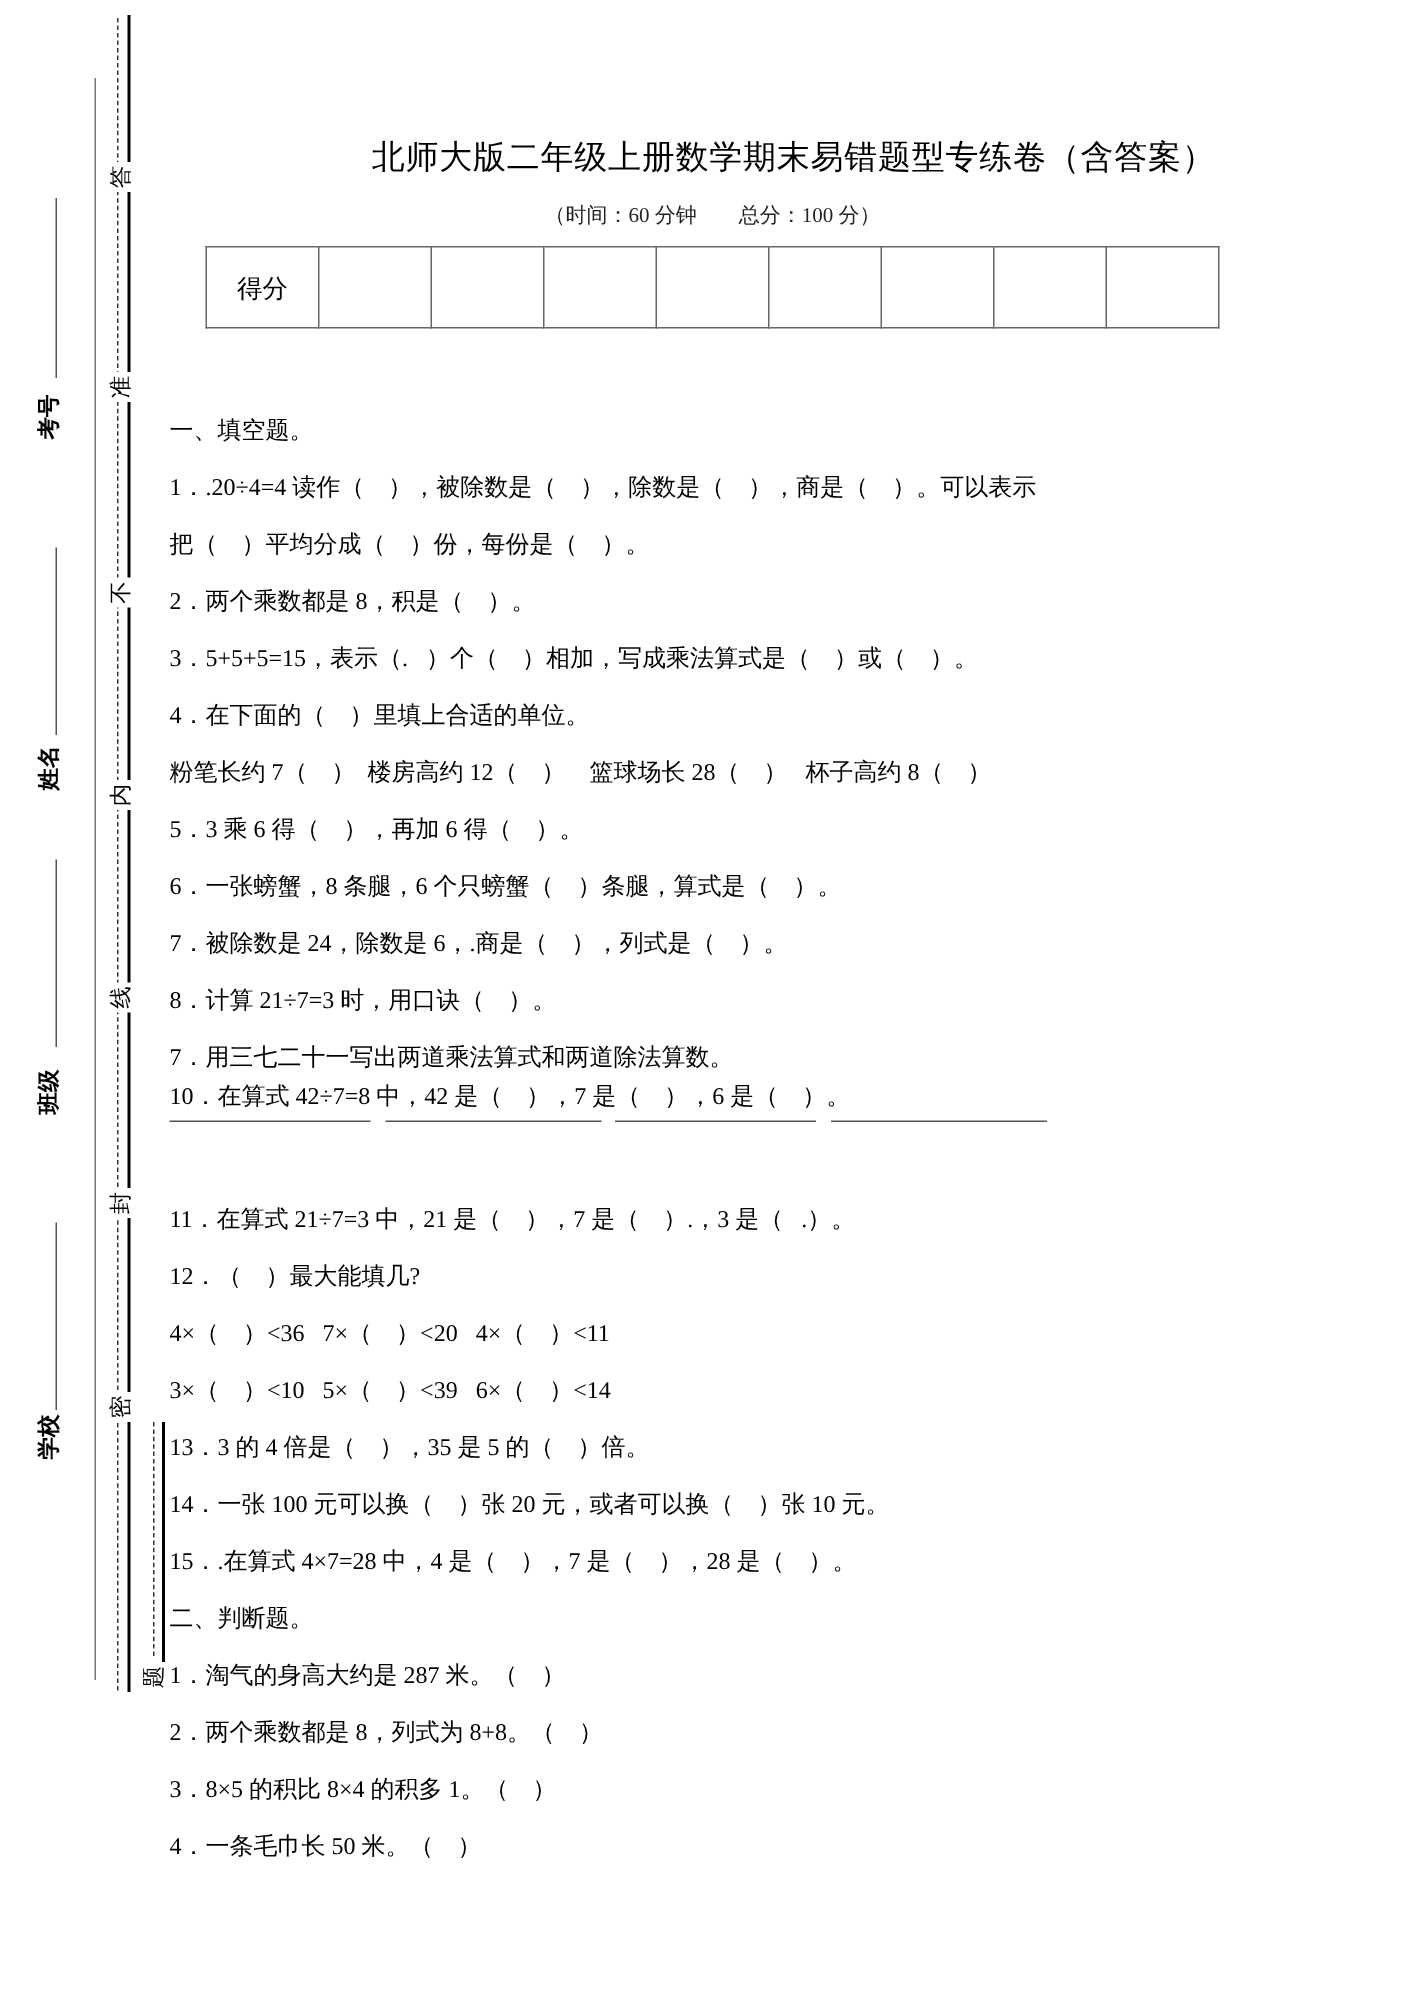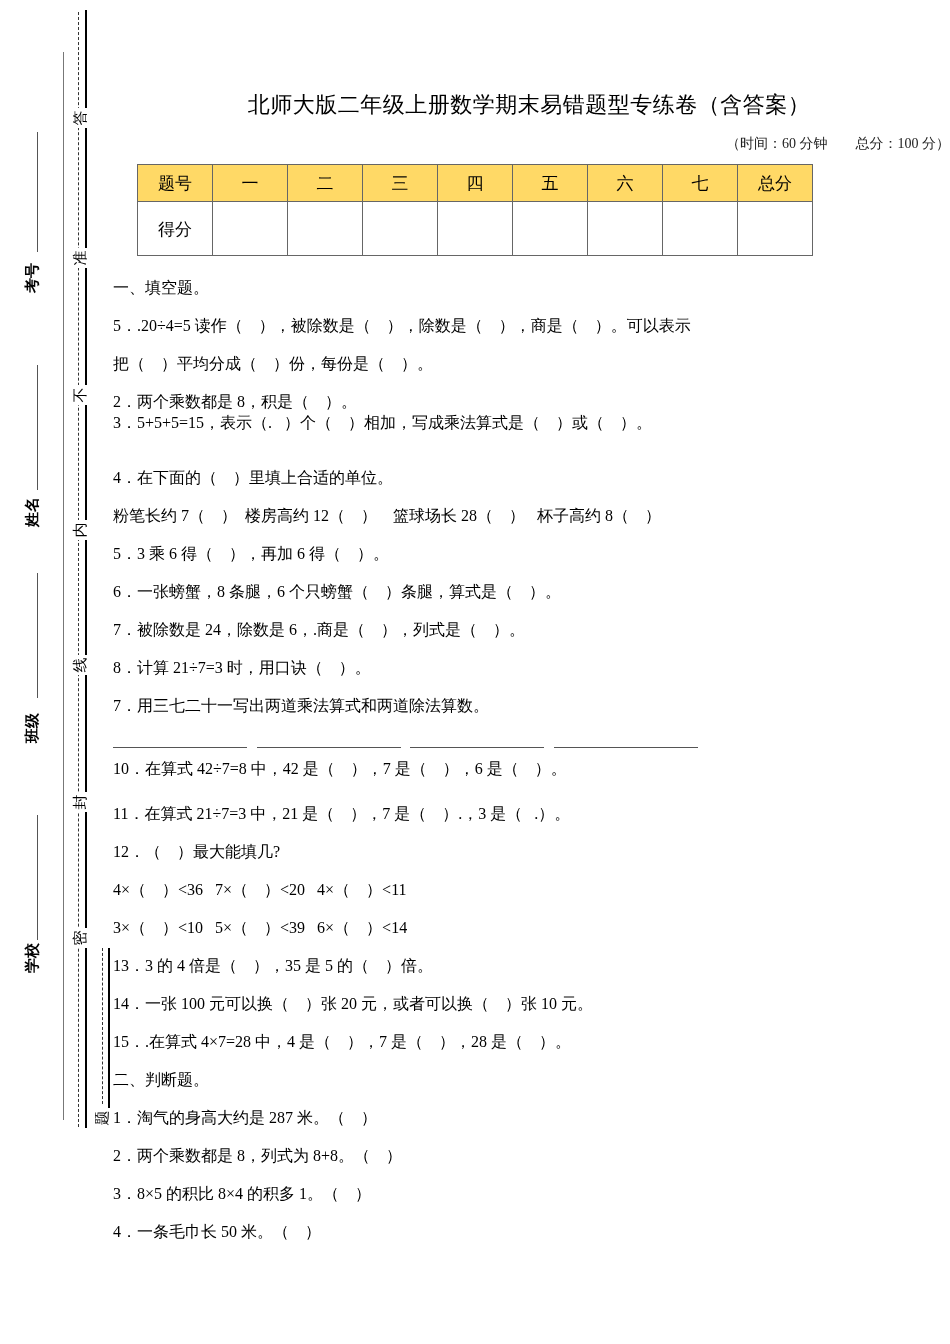--- a/index.html
+++ b/index.html
@@ -23,21 +23,21 @@
       position: absolute; font-family: "DejaVu Sans", sans-serif; font-weight: bold;
       font-size: 15px; transform: rotate(-90deg); transform-origin: center;
       width: 40px; height: 20px; line-height: 20px; text-align: center;
     }
     .title {
       position: absolute; left: 0; width: 950px; top: 90px; text-align: center;
       font-family: "DejaVu Sans", sans-serif; font-size: 22px; letter-spacing: 0.5px;
       padding-left: 20px; box-sizing: border-box; margin-left: 44px;
     }
     .subtitle {
-      position: absolute; left: 0; width: 950px; top: 135px; text-align: right;
+      position: absolute; left: 0; width: 950px; top: 135px; text-align: center;
       font-size: 14px; color: #222; box-sizing: border-box;
       white-space: pre;
     }
     table.score {
       position: absolute; left: 137px; top: 164px; border-collapse: collapse;
       font-family: "DejaVu Sans", sans-serif; font-size: 17px;
     }
     table.score td {
       width: 74px; height: 36px; border: 1px solid #666; text-align: center; vertical-align: middle;
       padding: 0;
@@ -77,64 +77,53 @@
 <div class="margin-char" style="left:70px; top:655px;">线</div>
 <div class="margin-char" style="left:70px; top:792px;">封</div>
 <div class="margin-char" style="left:70px; top:928px;">密</div>
 <div class="margin-char" style="left:92px; top:1108px;">题</div>
 
 <div class="title">北师大版二年级上册数学期末易错题型专练卷（含答案）</div>
 <div class="subtitle">（时间：60 分钟        总分：100 分）</div>
 
 <table class="score">
   <tbody>
-      <tr class="hdr">
-    <td>题号</td>
-    <td>一</td>
-    <td>二</td>
-    <td>三</td>
-    <td>四</td>
-    <td>五</td>
-    <td>六</td>
-    <td>七</td>
-    <td>总分</td>
-  </tr>
   <tr class="row">
     <td>得分</td>
     <td></td>
     <td></td>
     <td></td>
     <td></td>
     <td></td>
     <td></td>
     <td></td>
     <td></td>
   </tr>
 </tbody>
   </table>
 
 <div class="q cn" style="top:277px;">一、填空题。</div>
-<div class="q" style="top:315px;">5．.20÷4=5 读作（    ），被除数是（    ），除数是（    ），商是（    ）。可以表示</div>
+<div class="q" style="top:315px;">1．.20÷4=4 读作（    ），被除数是（    ），除数是（    ），商是（    ）。可以表示</div>
 <div class="q" style="top:353px;">把（    ）平均分成（    ）份，每份是（    ）。</div>
 <div class="q" style="top:391px;">2．两个乘数都是 8，积是（    ）。</div>
-<div class="q" style="top:412px;">3．5+5+5=15，表示（.   ）个（    ）相加，写成乘法算式是（    ）或（    ）。</div>
+<div class="q" style="top:429px;">3．5+5+5=15，表示（.   ）个（    ）相加，写成乘法算式是（    ）或（    ）。</div>
 <div class="q" style="top:467px;">4．在下面的（    ）里填上合适的单位。</div>
 <div class="q" style="top:505px;">粉笔长约 7（    ）  楼房高约 12（    ）    篮球场长 28（    ）   杯子高约 8（    ）</div>
 <div class="q" style="top:543px;">5．3 乘 6 得（    ），再加 6 得（    ）。</div>
 <div class="q" style="top:581px;">6．一张螃蟹，8 条腿，6 个只螃蟹（    ）条腿，算式是（    ）。</div>
 <div class="q" style="top:619px;">7．被除数是 24，除数是 6，.商是（    ），列式是（    ）。</div>
 <div class="q" style="top:657px;">8．计算 21÷7=3 时，用口诀（    ）。</div>
 <div class="q" style="top:695px;">7．用三七二十一写出两道乘法算式和两道除法算数。</div>
 
 <div class="blankline" style="left:113px; width:134px;"></div>
 <div class="blankline" style="left:257px; width:144px;"></div>
 <div class="blankline" style="left:410px; width:134px;"></div>
 <div class="blankline" style="left:554px; width:144px;"></div>
 
-<div class="q" style="top:758px;">10．在算式 42÷7=8 中，42 是（    ），7 是（    ），6 是（    ）。</div>
+<div class="q" style="top:721px;">10．在算式 42÷7=8 中，42 是（    ），7 是（    ），6 是（    ）。</div>
 <div class="q" style="top:803px;">11．在算式 21÷7=3 中，21 是（    ），7 是（    ）.，3 是（   .）。</div>
 <div class="q" style="top:841px;">12．（    ）最大能填几?</div>
 <div class="q" style="top:879px;">4×（    ）&lt;36   7×（    ）&lt;20   4×（    ）&lt;11</div>
 <div class="q" style="top:917px;">3×（    ）&lt;10   5×（    ）&lt;39   6×（    ）&lt;14</div>
 <div class="q" style="top:955px;">13．3 的 4 倍是（    ），35 是 5 的（    ）倍。</div>
 <div class="q" style="top:993px;text-align:right;">14．一张 100 元可以换（    ）张 20 元，或者可以换（    ）张 10 元。</div>
 <div class="q" style="top:1031px;">15．.在算式 4×7=28 中，4 是（    ），7 是（    ），28 是（    ）。</div>
 
 <div class="q cn" style="top:1069px;">二、判断题。</div>
 <div class="q" style="top:1107px;">1．淘气的身高大约是 287 米。（    ）</div>

